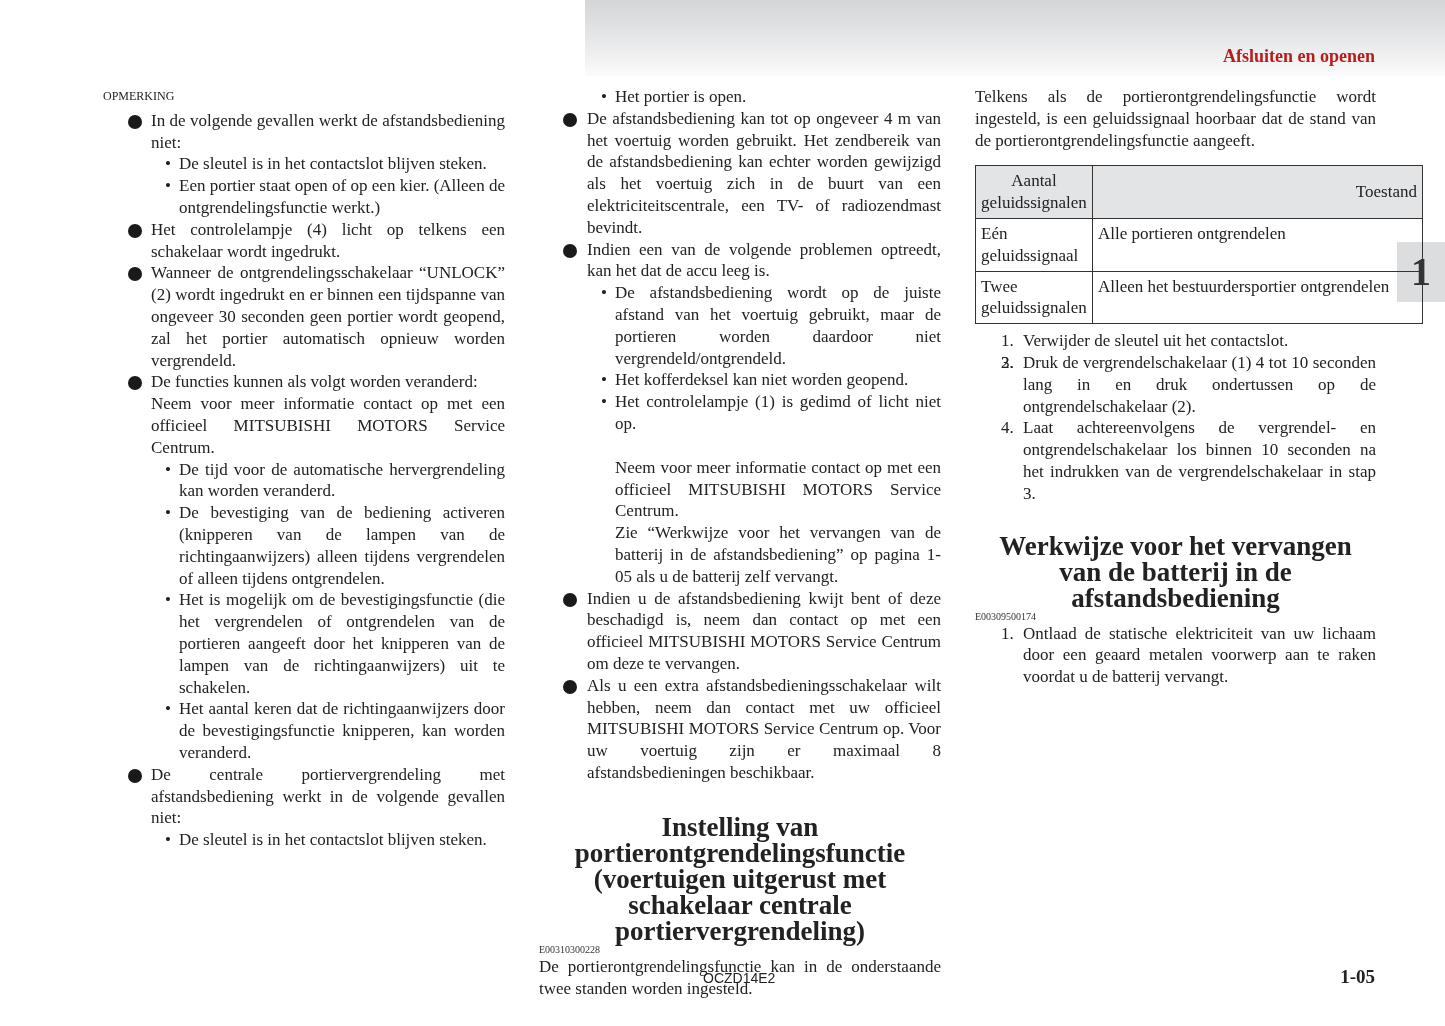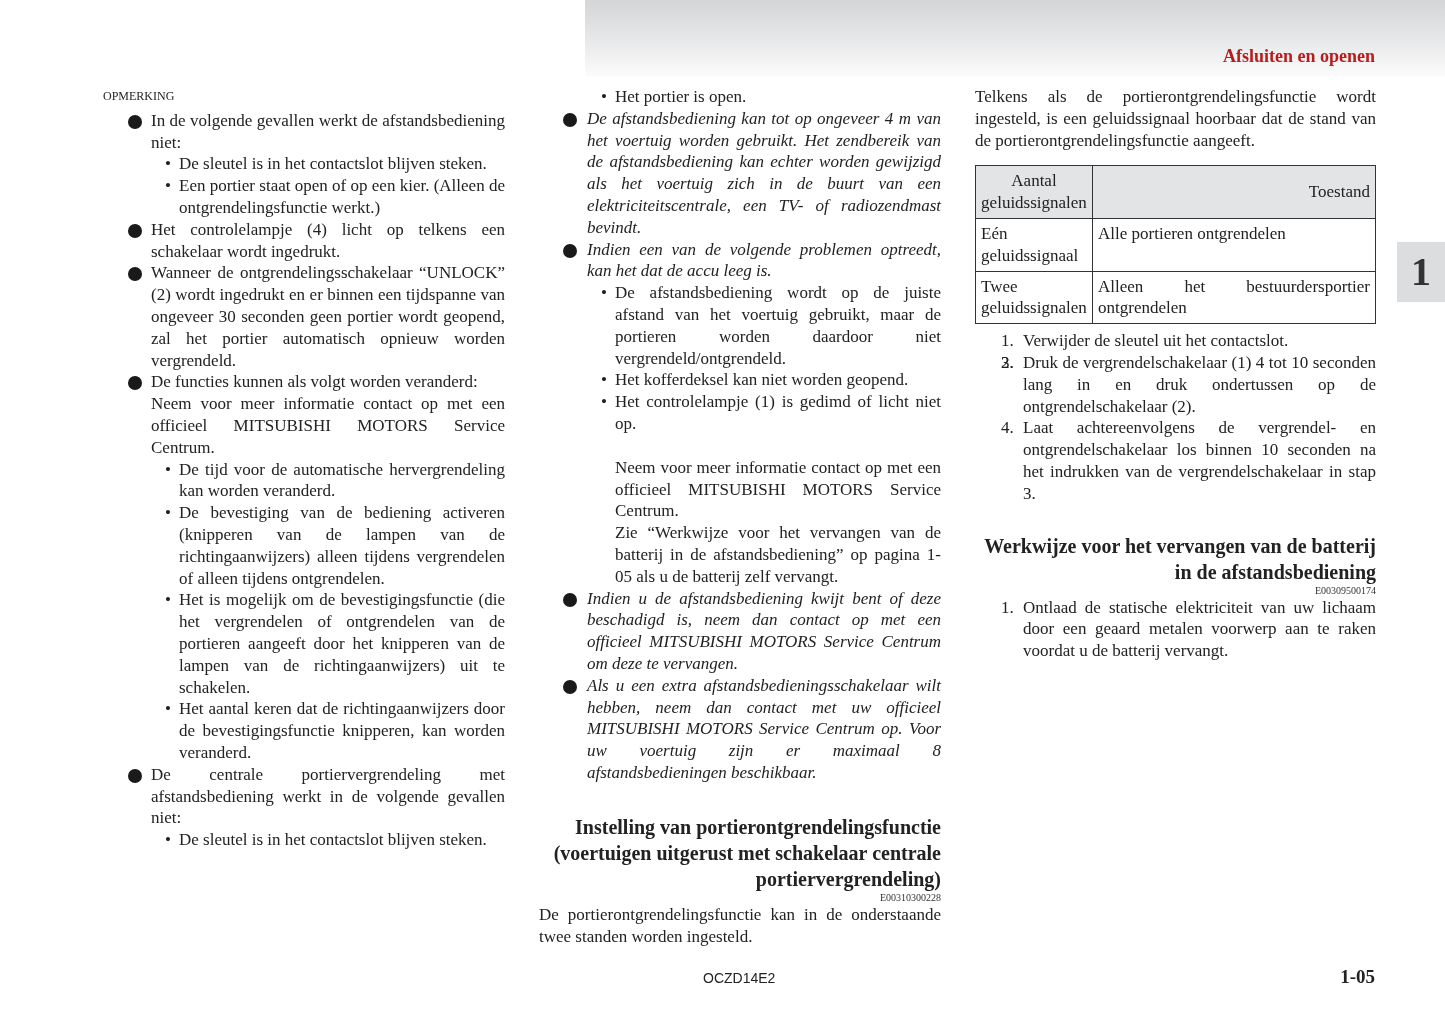--- a/index.html
+++ b/index.html
@@ -15,30 +15,30 @@
   .running-head {
     position:absolute; right:70px; top:46px; font-weight:bold; font-size:18px; color:#b91c1c;
   }
   .col { position:absolute; top:86px; font-size:17px; line-height:21.8px; text-align:justify; }
   .col1 { left:103px; width:402px; }
   .col2 { left:539px; width:402px; }
   .col3 { left:975px; width:401px; }
   .note-title { font-size:12px; margin:0 0 2px 0; }
   .bul { position:relative; padding-left:48px; }
   .bul::before { content:""; position:absolute; left:25px; top:5px; width:14px; height:14px; border-radius:50%; background:#1a1a1a; }
-  .bul.c2 { padding-left:48px;font-style:italic; }
+  .bul.c2 { padding-left:48px; }
   .bul.c2::before { left:24px; }
   .sub { position:relative; padding-left:76px; }
   .sub::before { content:"•"; position:absolute; left:62px; top:0; }
   .para-in { padding-left:48px; }
   .para-sub { padding-left:76px; }
   .gap { height:22px; }
-  h2 { font-size:20px; line-height:26px; font-weight:bold; margin:0; text-align:right; color:#222; }
-  .code { text-align:right; font-size:10px; line-height:12px; color:#333; }
-  table { border-collapse:collapse; width:401px; margin-top:14px; margin-bottom:6px; font-size:17px; line-height:21.8px; }
+  h2 { font-size:27px; line-height:26px; font-weight:bold; margin:0; text-align:center; color:#222; }
+  .code { text-align:left; font-size:10px; line-height:12px; color:#333; }
+  table { border-collapse:collapse; width:448px; margin-top:14px; margin-bottom:6px; font-size:17px; line-height:21.8px; }
   td, th { border:1.5px solid #333; vertical-align:top; padding:4px 5px; font-weight:normal; }
   th { background:#e3e4e5; text-align:right; vertical-align:middle; }
   td.c1 { width:106px; text-align:justify;margin-top:44px; }
   .num { position:relative; padding-left:48px; }
   .num .n { position:absolute; left:26px; top:0; }
   .tab-marker {
     position:absolute; left:1397px; top:242px; width:48px; height:60px; background:#dcdddf;
     font-size:40px; font-weight:bold; color:#333; text-align:center; line-height:60px;
   }
   .footer-code { position:absolute; left:703px; top:970px; font-family:"Liberation Sans", sans-serif; font-size:14px; color:#222; }

